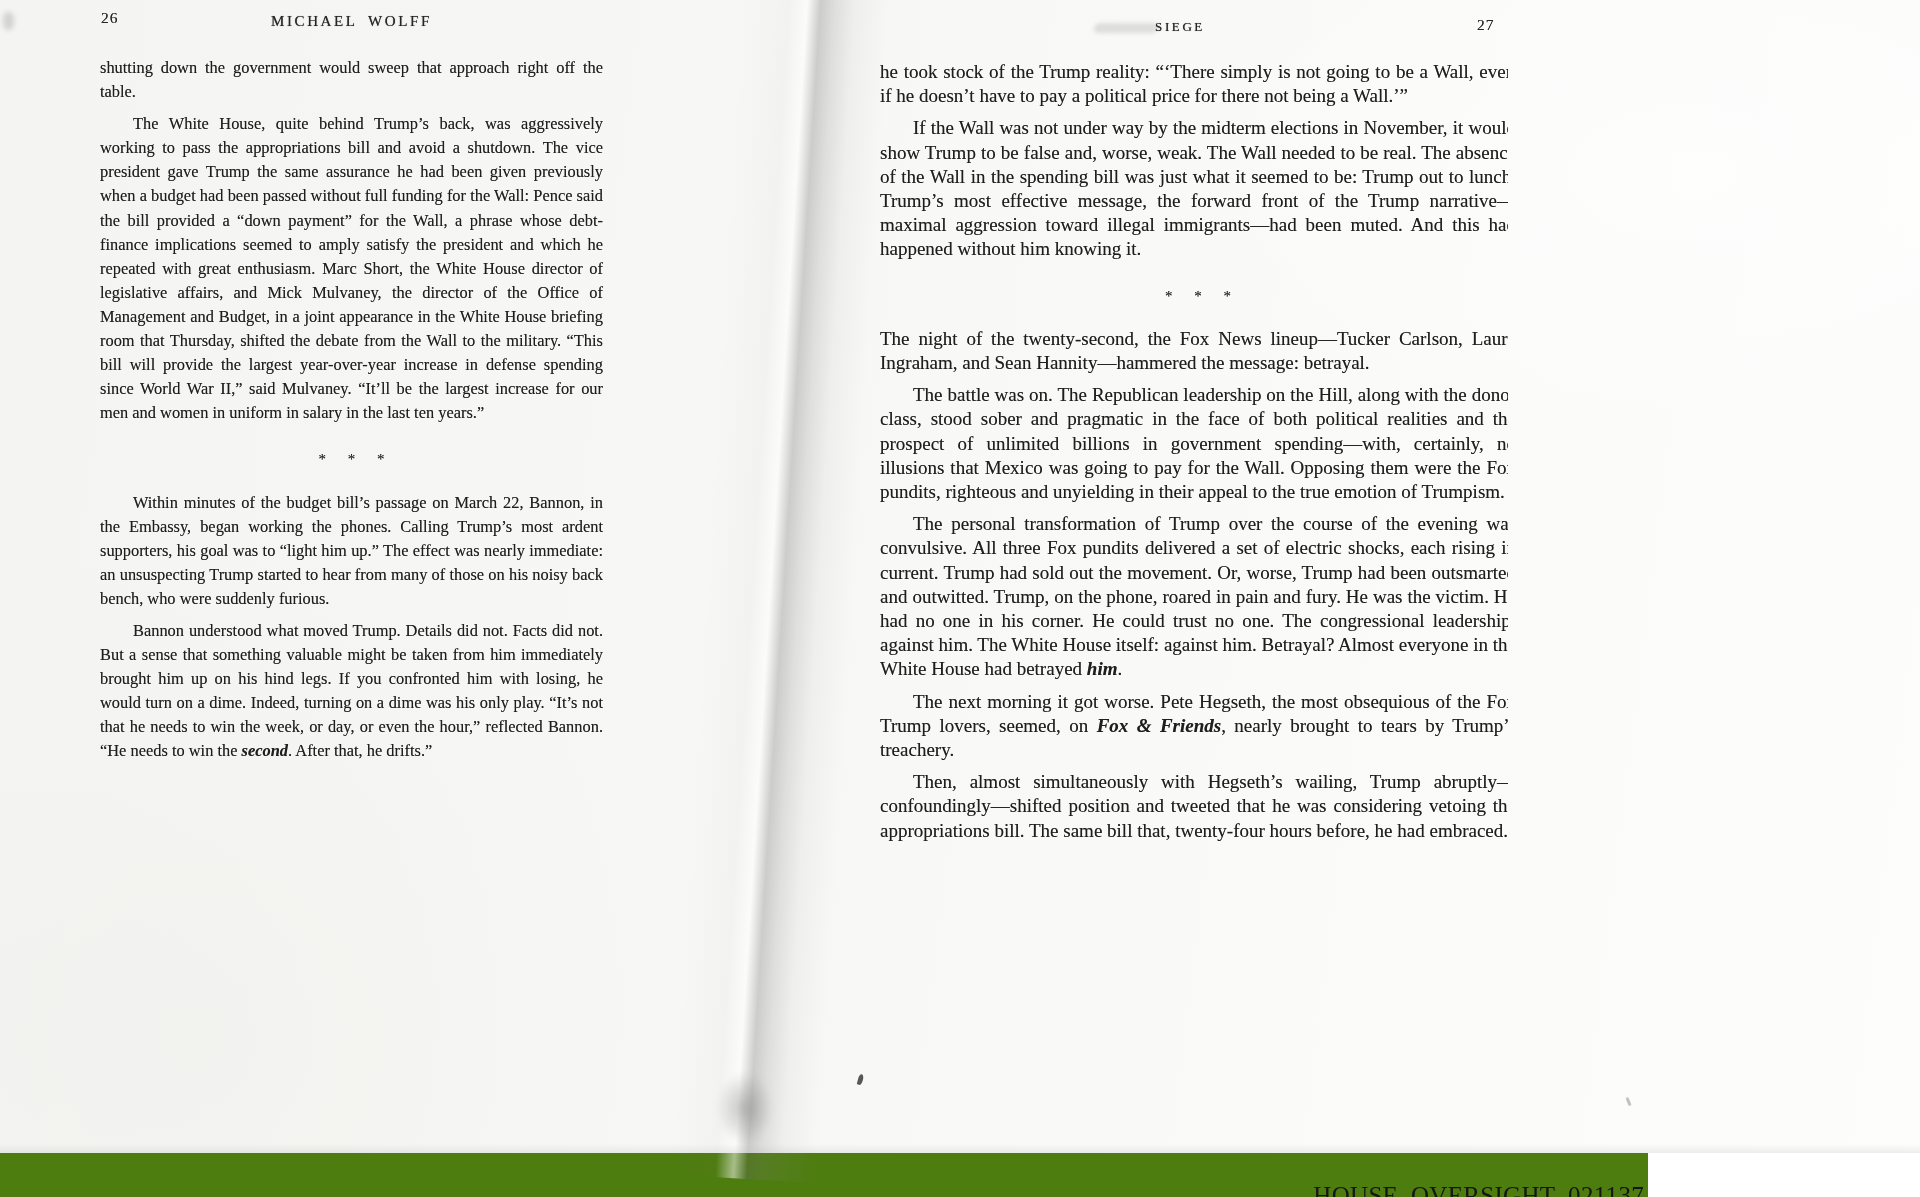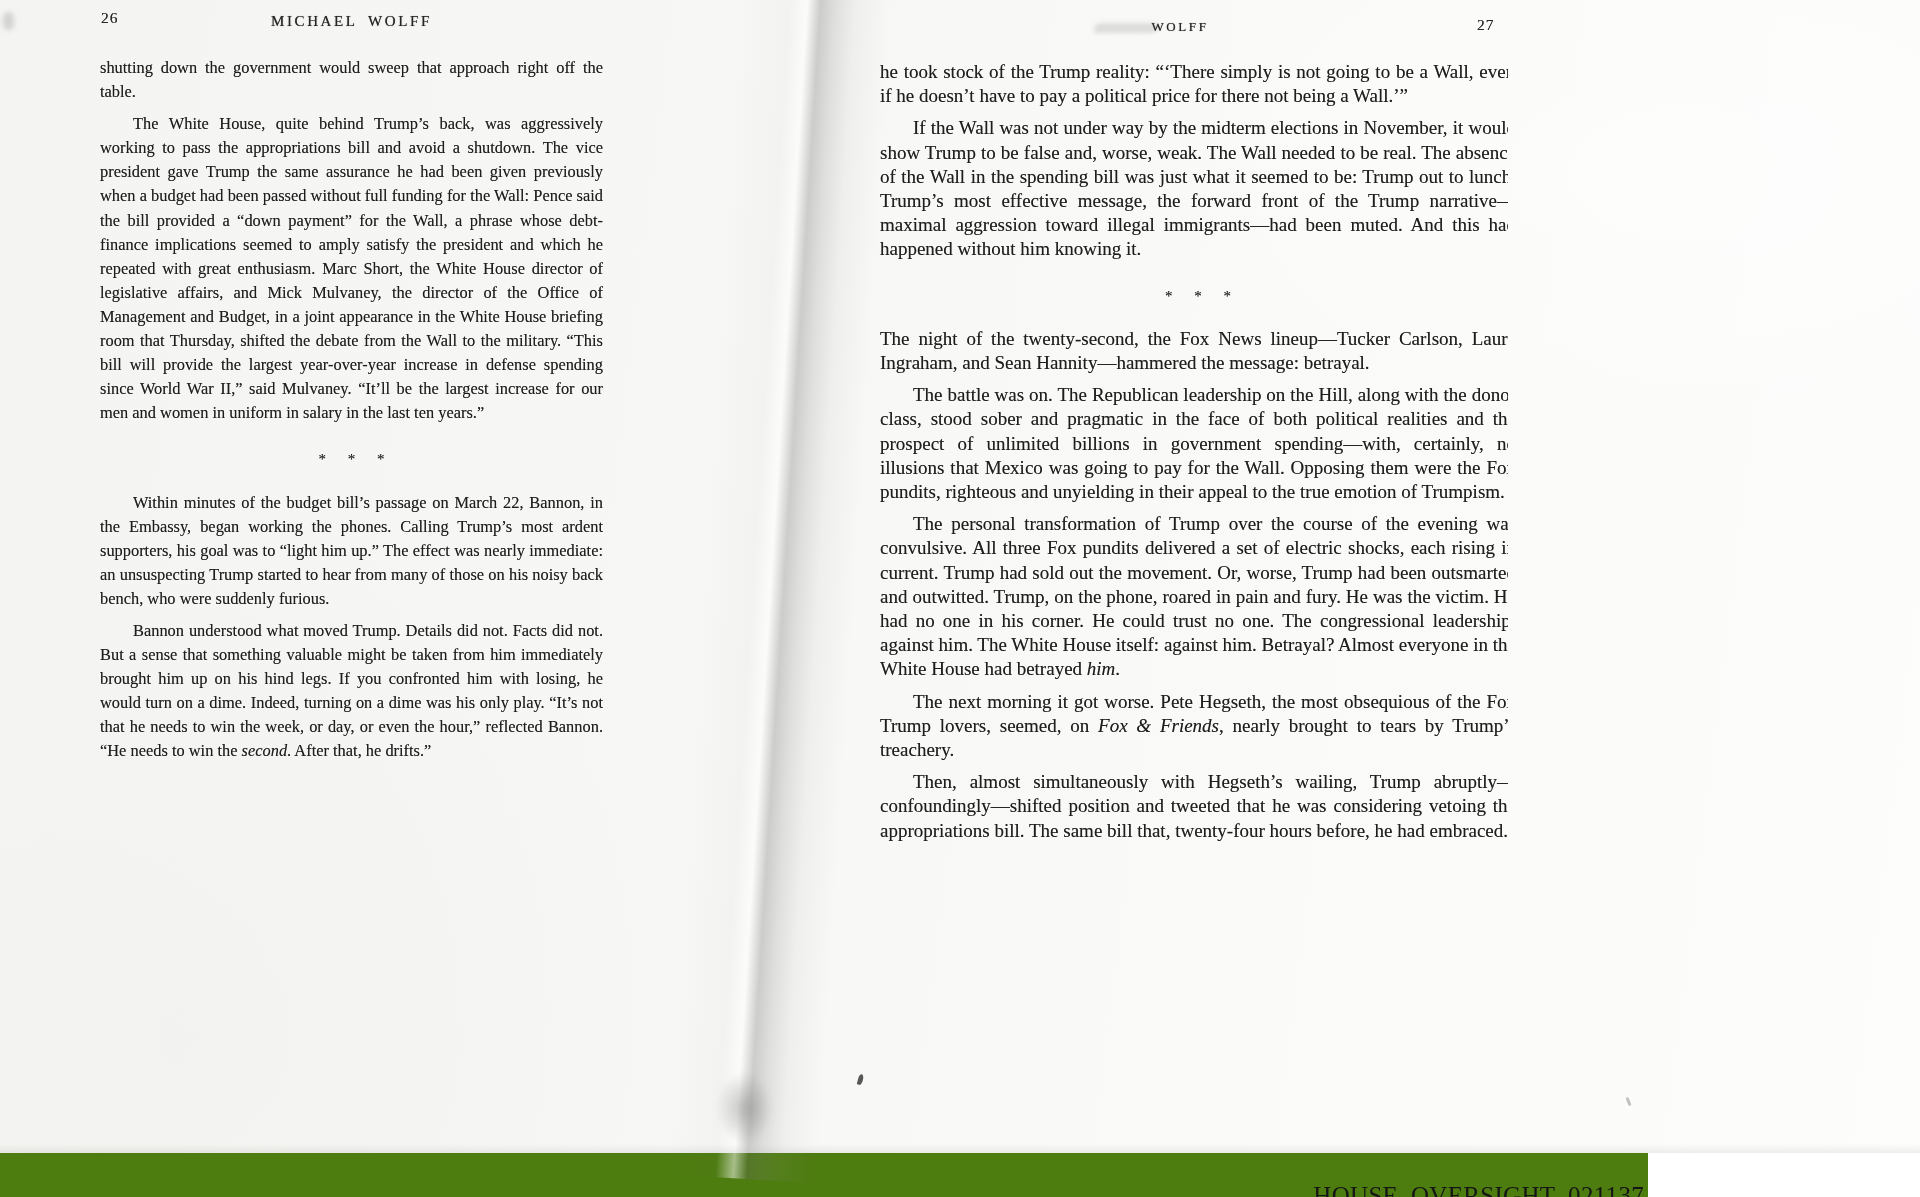--- a/index.html
+++ b/index.html
@@ -77,21 +77,21 @@
     position: absolute; left: 872px; top: 52px; width: 636px; height: 860px;
     overflow: hidden;
   }
   .column-right {
     width: 652px;
     font-size: 19px; line-height: 24.2px; color: #1e1e1c;
     text-shadow: 0 0 0.55px rgba(45,45,42,0.55);
   }
   .para { margin: 8px; text-align: justify; }
   .para.indent { text-indent: 33px; }
-  .italic { font-style: italic; }
+  .italic { font-style: italic; font-weight: bold; }
   .separator {
     text-align: center; letter-spacing: 9px; text-indent: 9px;
     font-size: 15px; padding: 14px 0 11px 0; color: #1e1e1c;
   }
 
   
   .artifact-header-smudge {
     position: absolute; left: 1094px; top: 23px; width: 64px; height: 10px;
     background: rgba(125,125,122,0.22); border-radius: 5px;
     filter: blur(2.2px); transform: skewX(-12deg);
@@ -140,21 +140,21 @@
       <div class="column-left">
           <p class="para"><span>shutting down the government would sweep that approach right off the table.</span></p>
           <p class="para indent"><span>The White House, quite behind Trump’s back, was aggressively working to pass the appropriations bill and avoid a shutdown. The vice president gave Trump the same assurance he had been given previously when a budget had been passed without full funding for the Wall: Pence said the bill provided a “down payment” for the Wall, a phrase whose debt-finance implications seemed to amply satisfy the president and which he repeated with great enthusiasm. Marc Short, the White House director of legislative affairs, and Mick Mulvaney, the director of the Office of Management and Budget, in a joint appearance in the White House briefing room that Thursday, shifted the debate from the Wall to the military. “This bill will provide the largest year-over-year increase in defense spending since World War II,” said Mulvaney. “It’ll be the largest increase for our men and women in uniform in salary in the last ten years.”</span></p>
           <div class="separator">* * *</div>
           <p class="para indent"><span>Within minutes of the budget bill’s passage on March 22, Bannon, in the Embassy, began working the phones. Calling Trump’s most ardent supporters, his goal was to “light him up.” The effect was nearly immediate: an unsuspecting Trump started to hear from many of those on his noisy back bench, who were suddenly furious.</span></p>
           <p class="para indent"><span>Bannon understood what moved Trump. Details did not. Facts did not. But a sense that something valuable might be taken from him immediately brought him up on his hind legs. If you confronted him with losing, he would turn on a dime. Indeed, turning on a dime was his only play. “It’s not that he needs to win the week, or day, or even the hour,” reflected Bannon. “He needs to win the </span><span class="italic">second</span><span>. After that, he drifts.”</span></p>
         </div>
     </div>
 
     <div>
-      <div class="running-right">WOLFF</div>
+      <div class="running-right">SIEGE</div>
       <span class="folio-right">27</span>
       <div class="column-clip">
         <div class="column-right">
             <p class="para"><span>he took stock of the Trump reality: “‘There simply is not going to be a Wall, ever, if he doesn’t have to pay a political price for there not being a Wall.’”</span></p>
             <p class="para indent"><span>If the Wall was not under way by the midterm elections in November, it would show Trump to be false and, worse, weak. The Wall needed to be real. The absence of the Wall in the spending bill was just what it seemed to be: Trump out to lunch. Trump’s most effective message, the forward front of the Trump narrative—maximal aggression toward illegal immigrants—had been muted. And this had happened without him knowing it.</span></p>
             <div class="separator">* * *</div>
             <p class="para"><span>The night of the twenty-second, the Fox News lineup—Tucker Carlson, Laura Ingraham, and Sean Hannity—hammered the message: betrayal.</span></p>
             <p class="para indent"><span>The battle was on. The Republican leadership on the Hill, along with the donor class, stood sober and pragmatic in the face of both political realities and the prospect of unlimited billions in government spending—with, certainly, no illusions that Mexico was going to pay for the Wall. Opposing them were the Fox pundits, righteous and unyielding in their appeal to the true emotion of Trumpism.</span></p>
             <p class="para indent"><span>The personal transformation of Trump over the course of the evening was convulsive. All three Fox pundits delivered a set of electric shocks, each rising in current. Trump had sold out the movement. Or, worse, Trump had been outsmarted and outwitted. Trump, on the phone, roared in pain and fury. He was the victim. He had no one in his corner. He could trust no one. The congressional leadership: against him. The White House itself: against him. Betrayal? Almost everyone in the White House had betrayed </span><span class="italic">him</span><span>.</span></p>
             <p class="para indent"><span>The next morning it got worse. Pete Hegseth, the most obsequious of the Fox Trump lovers, seemed, on </span><span class="italic">Fox &amp; Friends</span><span>, nearly brought to tears by Trump’s treachery.</span></p>

